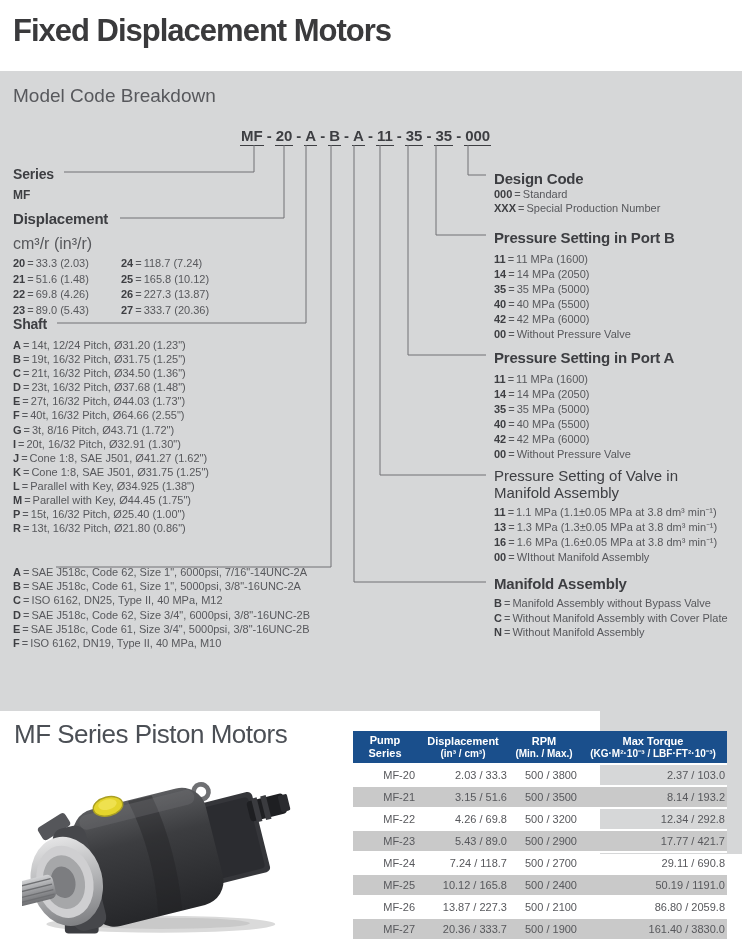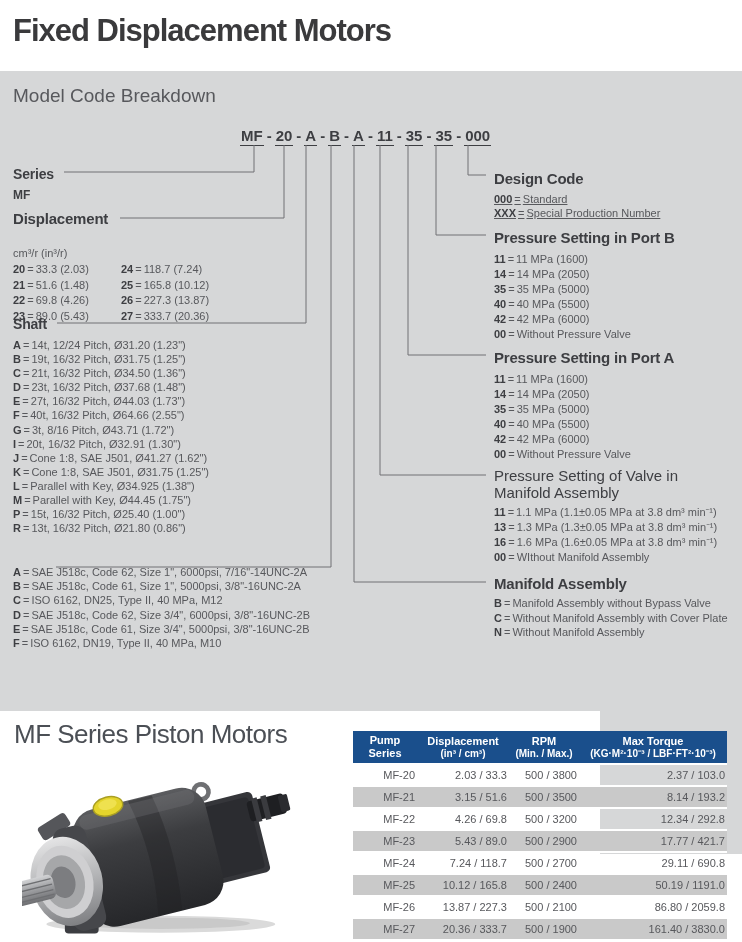--- a/index.html
+++ b/index.html
@@ -30,31 +30,31 @@
   .sec .h2l{font-weight:400;color:var(--ink,#3d3e42);font-size:15px;line-height:17px;}
   .item{white-space:nowrap;}
   .item .code{font-weight:700;color:var(--ink,#3d3e42);}
   .eq{padding:0 2px;}
   .sub{font-weight:700;font-size:12px;color:var(--ink,#3d3e42);}
 
   #sec-series{left:13px;top:95px;}
   #sec-series .sub{margin-top:6px;}
   #sec-displacement{left:13px;top:139px;}
   #sec-displacement .h{font-size:15px;}
-  #sec-displacement .unit{margin-top:20px;font-size:11px;}
+  #sec-displacement .unit{margin-top:8px;font-size:16px;}
   #sec-displacement .items{margin-top:4px;display:grid;grid-auto-flow:column;
       grid-template-rows:repeat(4,15.5px);grid-template-columns:108px auto;}
   #sec-shaft{left:13px;top:245px;}
   #sec-shaft .items{margin-top:6px;line-height:14.1px;}
   #sec-ports{left:13px;top:489px;}
   #sec-ports .items{margin-top:5px;line-height:14.2px;}
 
   #sec-design{left:494px;top:99px;}
   #sec-design .h{font-size:15px;}
-  #sec-design .items{margin-top:5px;line-height:14.2px;text-decoration:underline;}
+  #sec-design .items{line-height:14.2px;}
   #sec-portb{left:494px;top:158px;}
   #sec-portb .h{font-size:15px;}
   #sec-portb .items{margin-top:6px;line-height:15px;}
   #sec-porta{left:494px;top:278px;}
   #sec-porta .h{font-size:15px;}
   #sec-porta .items{margin-top:6px;line-height:15px;}
   #sec-valve{left:494px;top:396px;}
   #sec-valve .items{margin-top:4px;line-height:15px;}
   #sec-manifold{left:494px;top:504px;}
   #sec-manifold .h{font-size:15px;}

